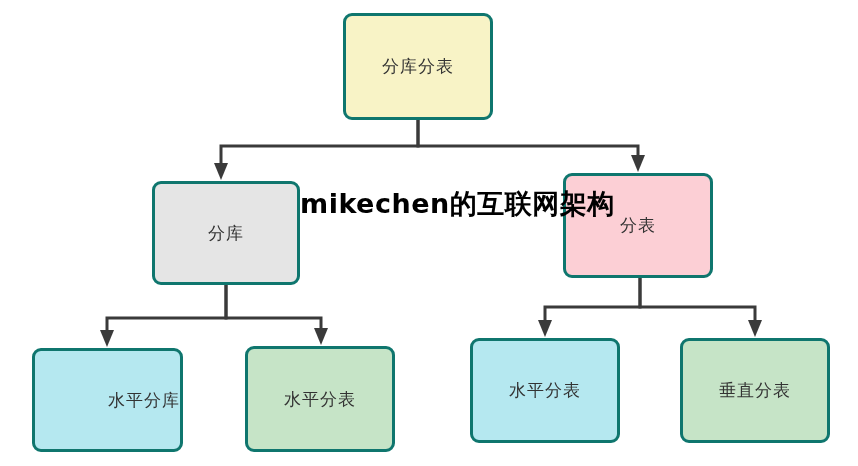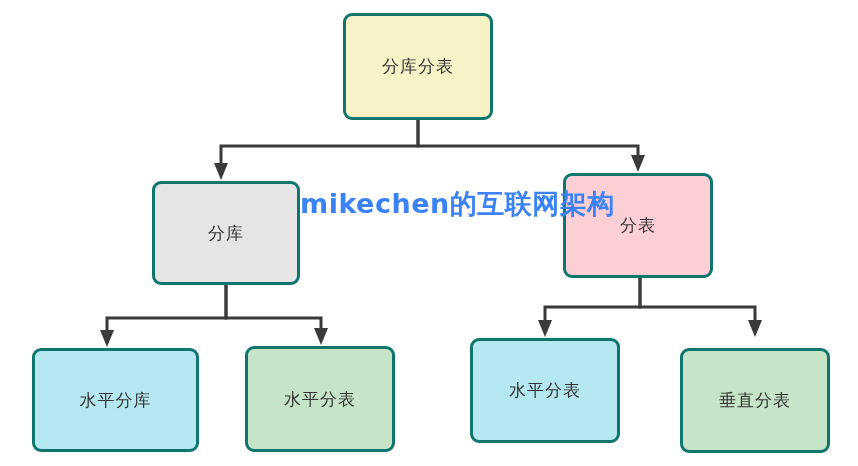--- a/index.html
+++ b/index.html
@@ -39,24 +39,24 @@
     align-items: center;
     justify-content: center;
     font-size: 17px;
     color: #333333;
     letter-spacing: 1px;
     z-index: 2;
   }
   #n-root    { left: 343px; top: 13px;  width: 150px; height: 107px; }
   #n-fenku   { left: 152px; top: 181px; width: 148px; height: 104px; }
   #n-fenbiao { left: 563px; top: 173px; width: 150px; height: 105px; }
-  #n-hk      { left: 32px;  top: 348px; width: 167px; height: 104px; }
+  #n-hk      { left: 32px;  top: 348px; width: 151px; height: 104px; justify-content: flex-end; }
   #n-vk      { left: 245px; top: 346px; width: 150px; height: 106px; }
   #n-hb      { left: 470px; top: 338px; width: 150px; height: 105px; }
-  #n-vb      { left: 680px; top: 348px; width: 150px; height: 105px; }
+  #n-vb      { left: 680px; top: 338px; width: 150px; height: 105px; }
   .watermark {
     position: absolute;
     left: 300px;
     top: 186px;
     font-size: 27px;
     font-weight: bold;
     letter-spacing: 0.5px;
     z-index: 3;
     white-space: nowrap;
   }
@@ -120,15 +120,15 @@
   </div>
 
   <div class="node" id="n-hb" style="background-color: rgb(181, 232, 240);">
     <span>水平分表</span>
   </div>
 
   <div class="node" id="n-vb" style="background-color: rgb(198, 228, 199);">
     <span>垂直分表</span>
   </div>
 
-  <div class="watermark" style="color: #3b82f6; text-align: right;">mikechen的互联网架构</div>
+  <div class="watermark" style="color: #000000; text-align: right;">mikechen的互联网架构</div>
 
 </div>
 
 </body></html>

